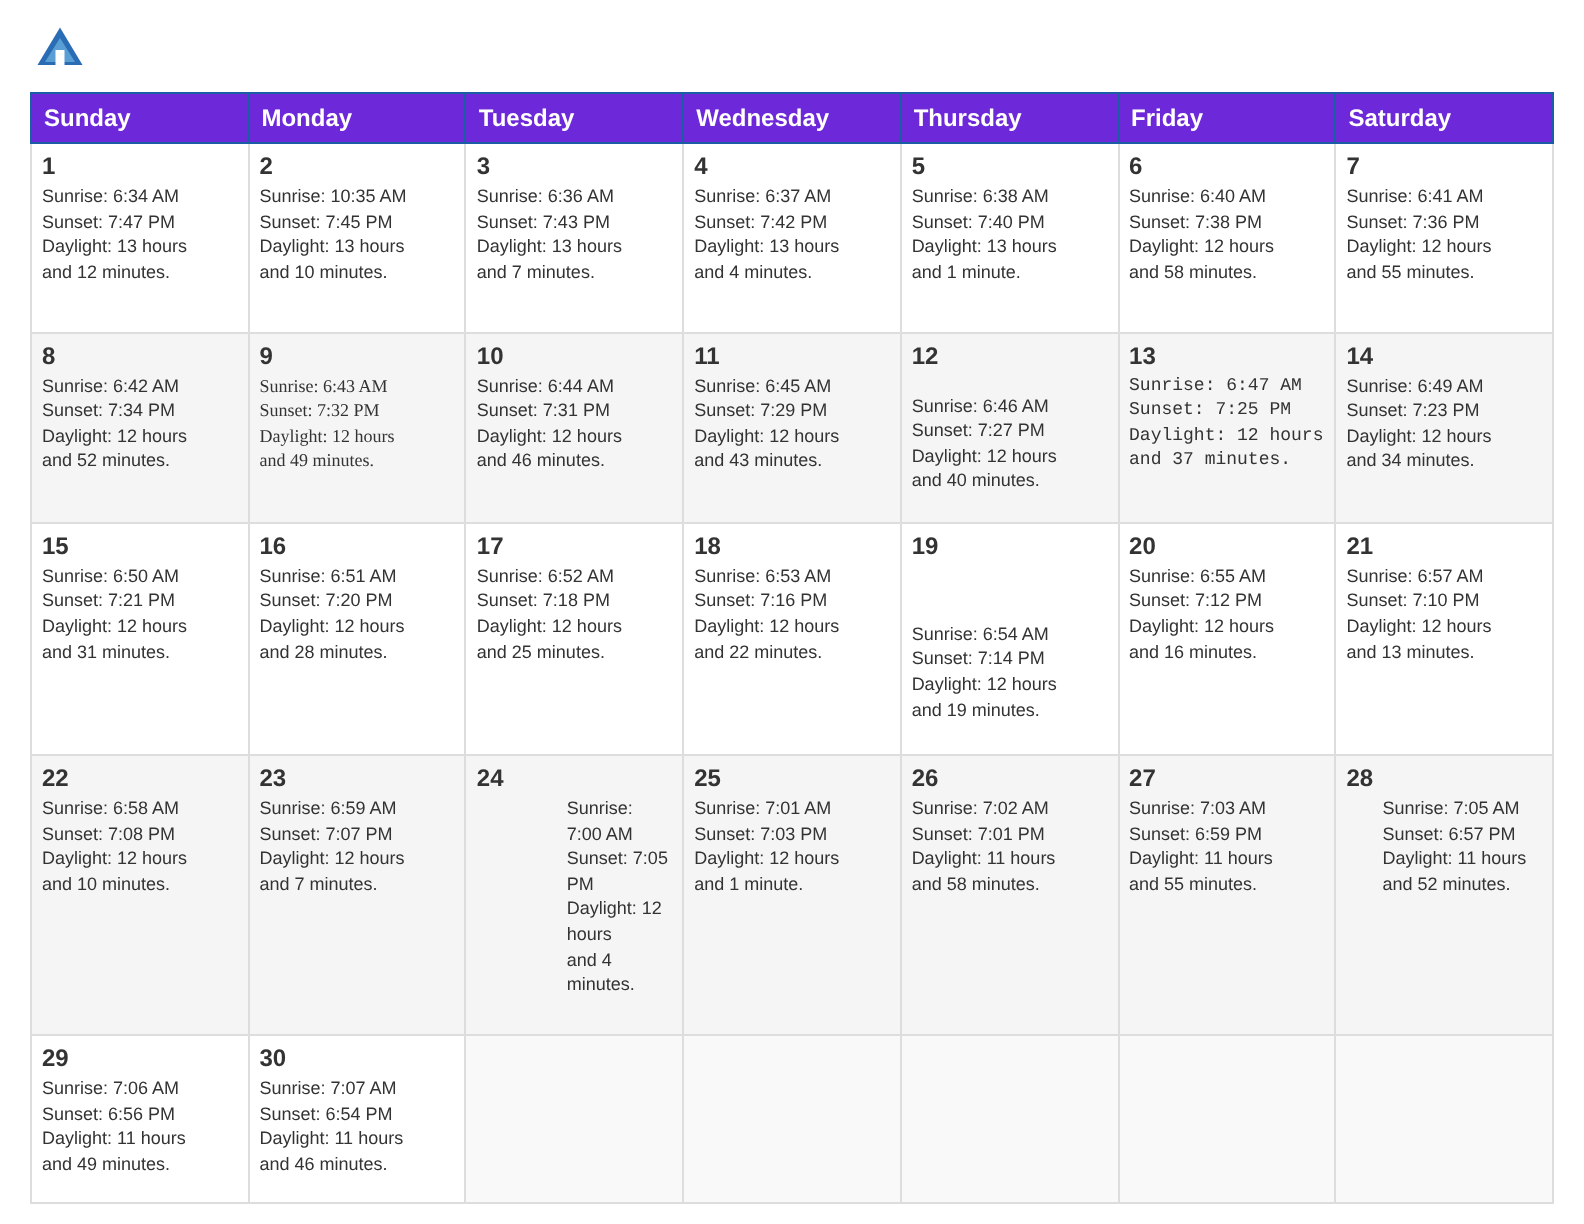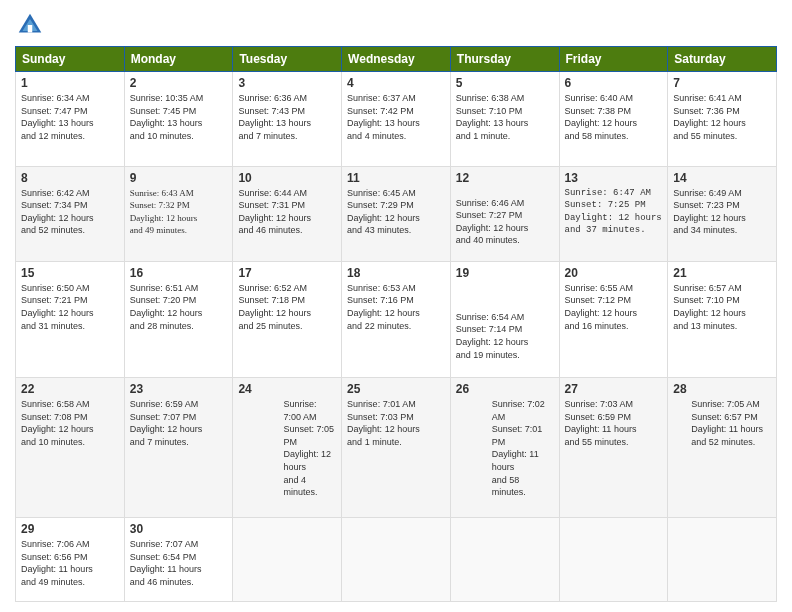--- a/index.html
+++ b/index.html
@@ -60,21 +60,21 @@
       color: #555;
     }
     .calendar {
       flex: 1;
       border: 1px solid #ccc;
       border-collapse: collapse;
       width: 100%;
       table-layout: fixed;
     }
     .calendar th {
-      background-color: #4d7c0f;
+      background-color: #6d28d9;
       color: #fff;
       font-size: 12px;
       font-weight: bold;
       text-align: left;
       padding: 5px 6px;
       border: 1px solid #1a5da5;
     }
     .calendar td {
       vertical-align: top;
       padding: 4px 5px;
@@ -165,21 +165,21 @@
           <td>
             <span class="day-number">4</span>
             <div class="day-info" style="white-space: pre-line;">Sunrise: 6:37 AM
 Sunset: 7:42 PM
 Daylight: 13 hours
 and 4 minutes.</div>
           </td>
           <td>
             <span class="day-number">5</span>
             <div class="day-info" style="white-space: pre-line;">Sunrise: 6:38 AM
-Sunset: 7:10 PM
+Sunset: 7:40 PM
 Daylight: 13 hours
 and 1 minute.</div>
           </td>
           <td>
             <span class="day-number">6</span>
             <div class="day-info" style="white-space: pre-line;">Sunrise: 6:40 AM
 Sunset: 7:38 PM
 Daylight: 12 hours
 and 58 minutes.</div>
           </td>
@@ -317,21 +317,21 @@
           </td>
           <td>
             <span class="day-number">25</span>
             <div class="day-info" style="white-space: pre-line;">Sunrise: 7:01 AM
 Sunset: 7:03 PM
 Daylight: 12 hours
 and 1 minute.</div>
           </td>
           <td>
             <span class="day-number">26</span>
-            <div class="day-info" style="white-space: pre-line; margin-left: 36px;">Sunrise: 7:02 AM
+            <div class="day-info" style="white-space: pre-line;">Sunrise: 7:02 AM
 Sunset: 7:01 PM
 Daylight: 11 hours
 and 58 minutes.</div>
           </td>
           <td>
             <span class="day-number">27</span>
             <div class="day-info" style="white-space: pre-line;">Sunrise: 7:03 AM
 Sunset: 6:59 PM
 Daylight: 11 hours
 and 55 minutes.</div>

